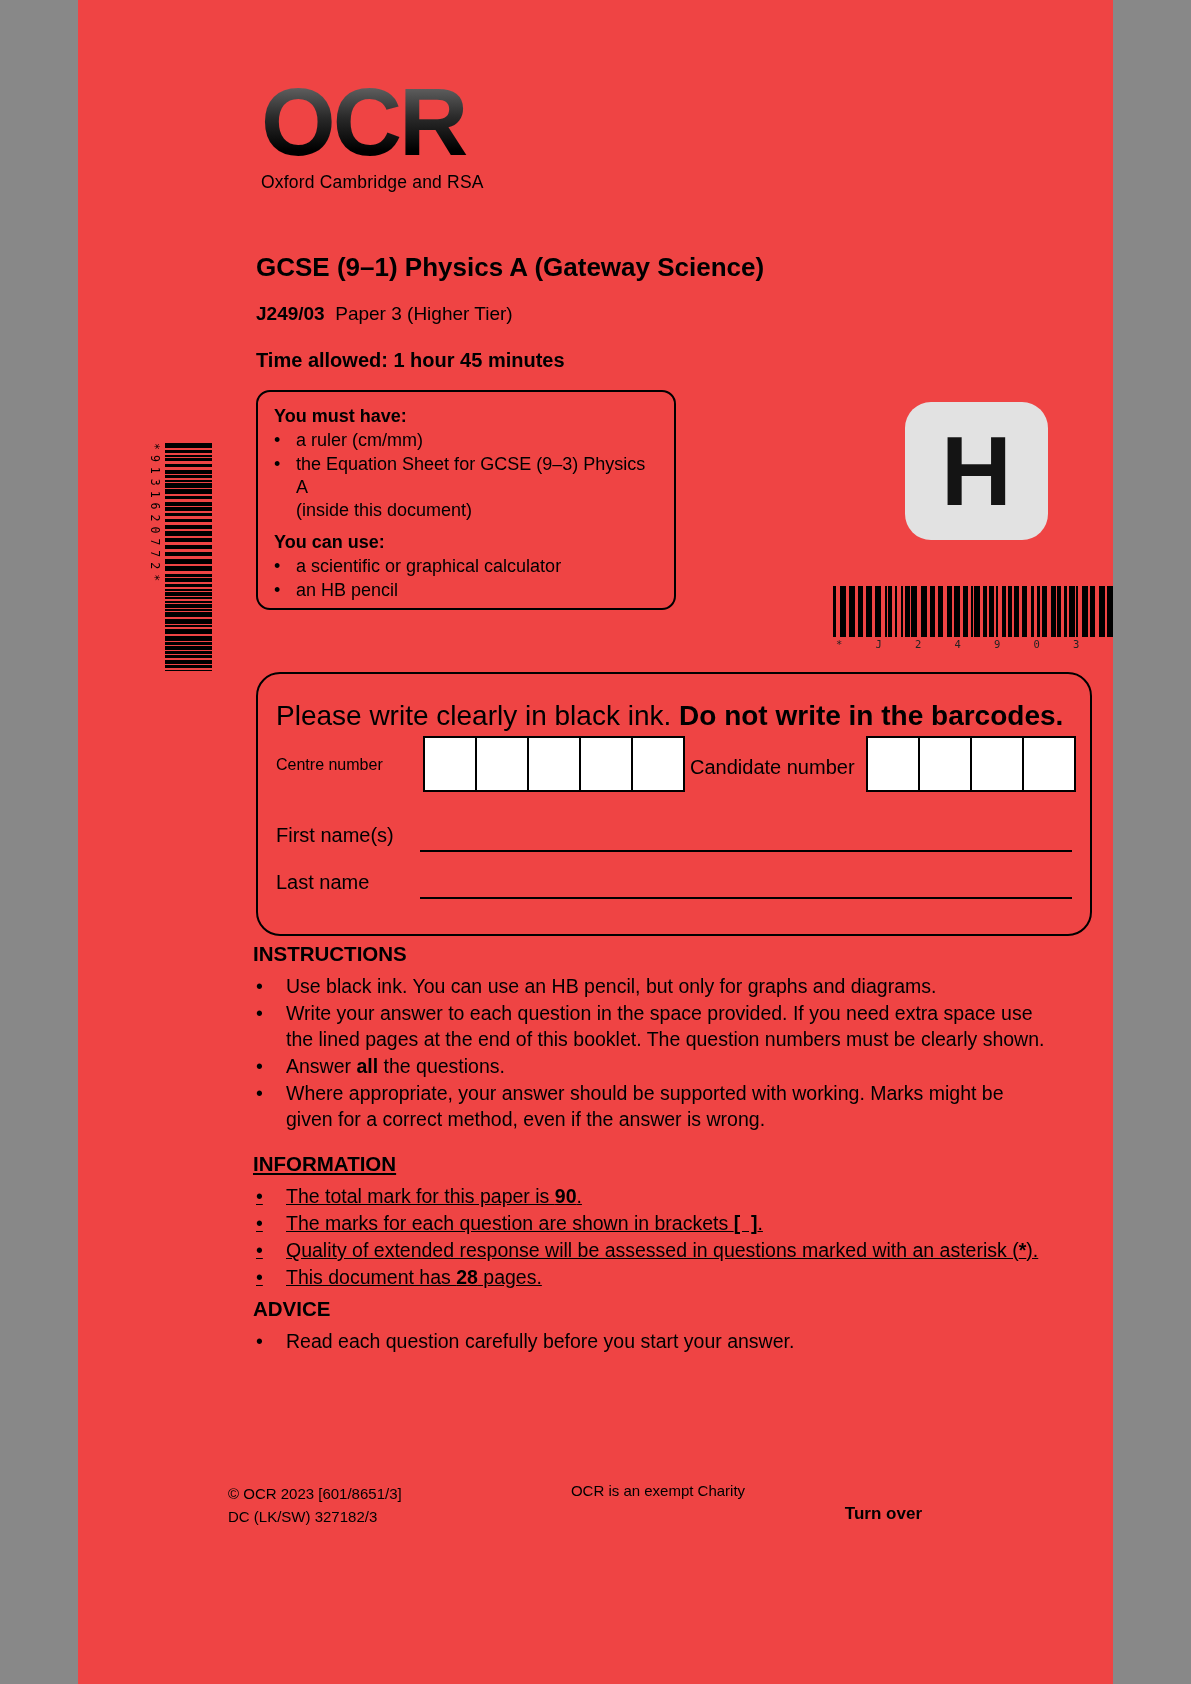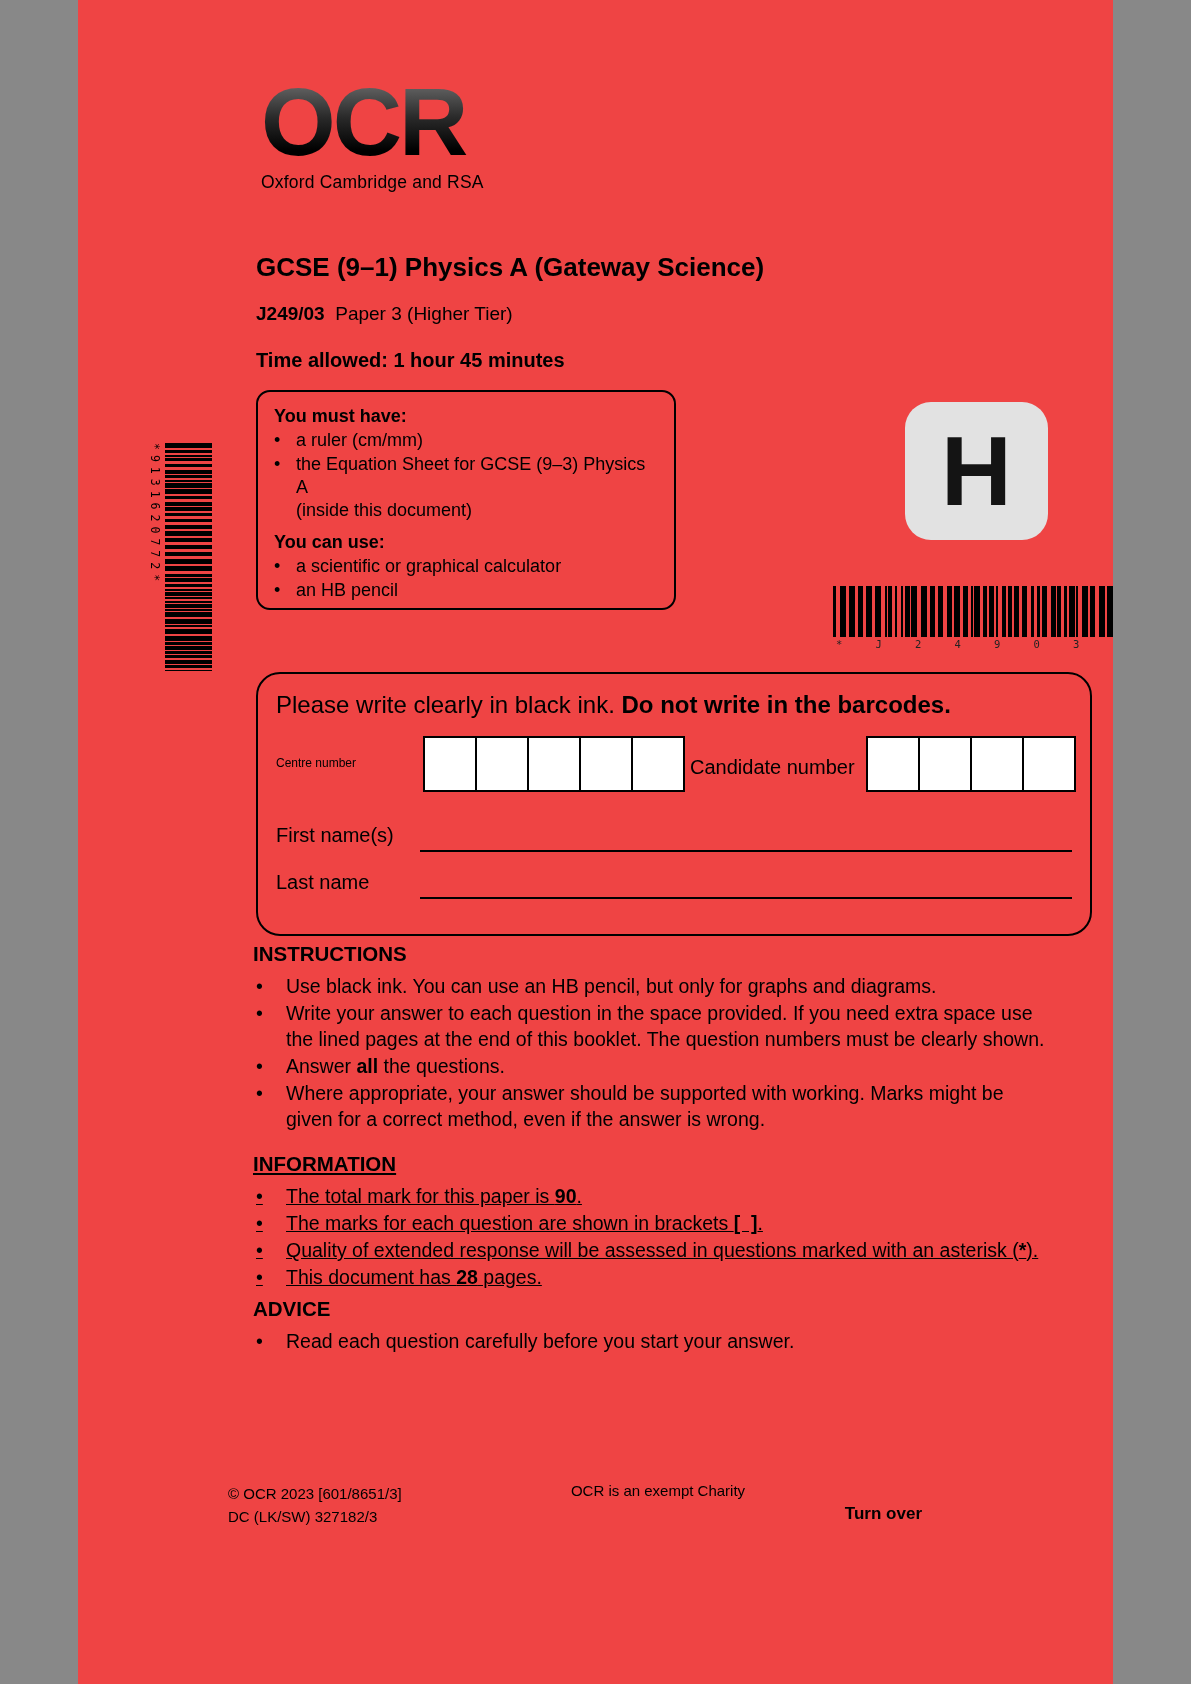--- a/index.html
+++ b/index.html
@@ -56,26 +56,26 @@
   .hbars{height:51px;display:flex;align-items:stretch;overflow:hidden;}
   .htext{
     display:flex;justify-content:space-between;margin-top:1px;padding:0 3px;
     font-family:"DejaVu Sans Mono",monospace;font-size:10.5px;color:#222;
   }
   
   .candbox{
     position:absolute;left:178px;top:672px;width:832px;height:260px;
     border:2.5px solid #000;border-radius:24px;padding:0;
   }
-  .notice{position:absolute;left:18px;top:17px;font-size:24px;}
+  .notice{position:absolute;left:18px;top:26px;font-size:28px;}
   .cells{position:absolute;display:flex;}
   .cells .cell{width:50px;height:52px;border:2px solid #000;margin-left:-2px;background:#fff;}
   .cells.centre{left:167px;top:62px;}
   .cells.cand{left:610px;top:62px;}
-  .lab-centre{position:absolute;left:18px;top:82px;font-size:12px;}
+  .lab-centre{position:absolute;left:18px;top:82px;font-size:16px;}
   .lab-cand{position:absolute;left:432px;top:82px;font-size:20px;}
   .namerow{position:absolute;left:18px;display:flex;align-items:flex-start;width:796px;}
   .namerow .nlab{width:144px;flex:0 0 auto;font-size:20px;padding-bottom:2px;}
   .namerow .nline{flex:1;border-bottom:2px solid #000;height:26px;}
   .row-first{top:150px;}
   .row-last{top:197px;}
   
   .section{position:absolute;left:175px;width:835px;}
   .sec-inst{top:942px;}
   .sec-info{top:1152px;text-decoration:underline;}

